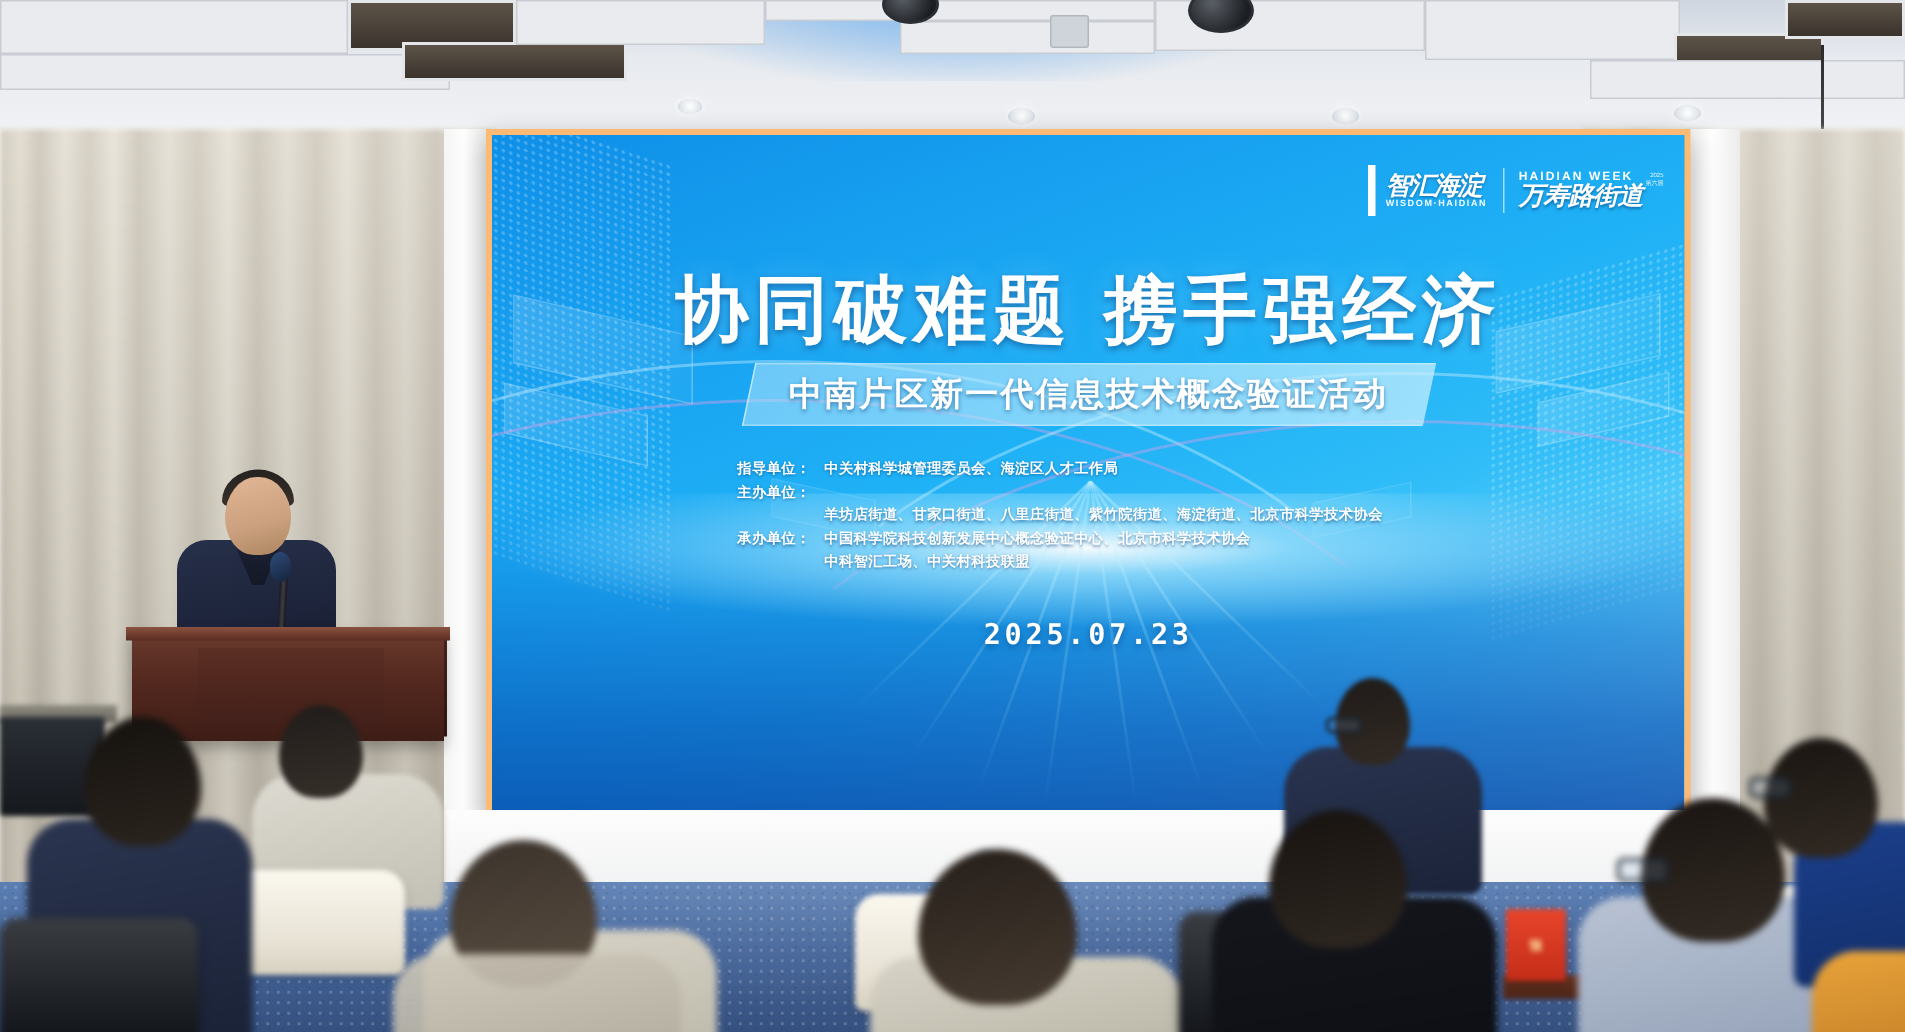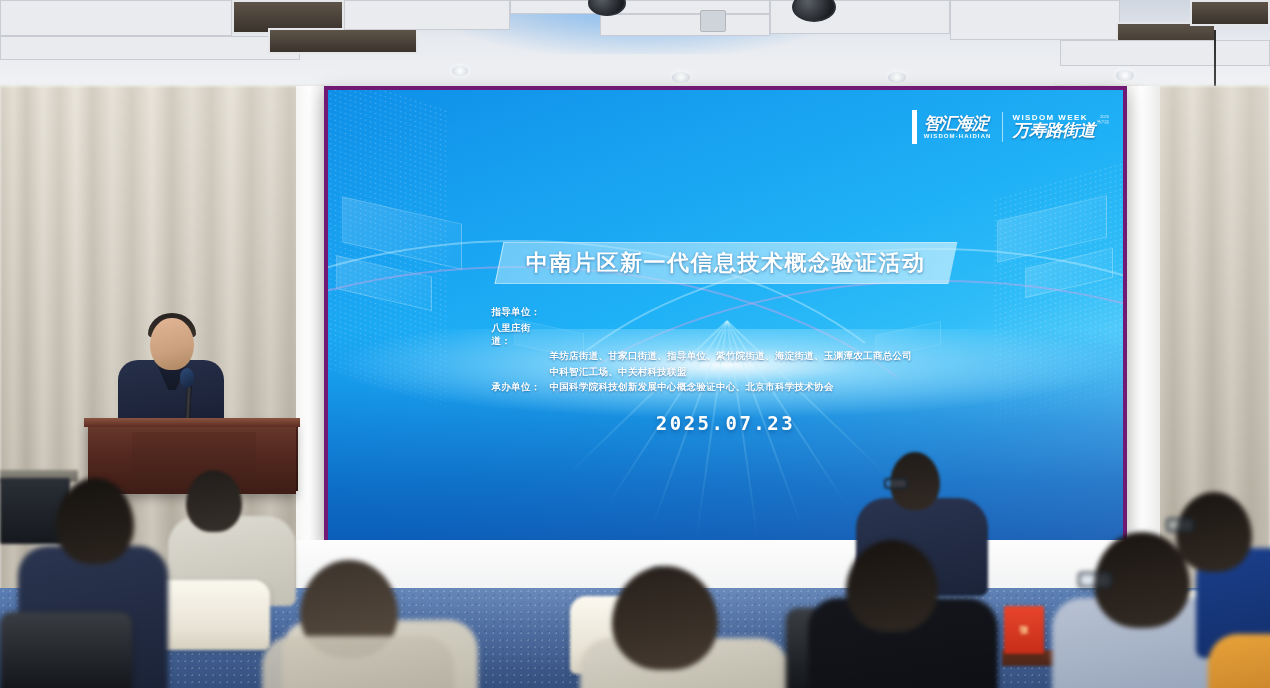--- a/index.html
+++ b/index.html
@@ -48,21 +48,21 @@
       #cfc8ba 0%, #e4ded1 9%, #c7c0b2 18%, #e1dbce 27%, #cac3b5 36%,
       #e5dfd2 45%, #c8c1b3 55%, #e0dacd 64%, #c6bfb1 73%, #ded8cb 82%,
       #c9c2b4 91%, #d8d2c5 100%); }
   .curtain-shade { position:absolute; inset:0;
     background:linear-gradient(180deg,rgba(255,255,255,.18),rgba(0,0,0,.10) 85%); }
 
   .wall-pillar { position:absolute; background:linear-gradient(90deg,#f4f4f3,#ffffff 45%,#ebebea); }
 
   
   .screen-frame { position:absolute; left:324px; top:86px; width:803px; height:459px;
-                  background:#701a75; padding:4px; box-shadow:0 6px 18px rgba(0,0,0,.28); }
+                  background:#fdba74; padding:4px; box-shadow:0 6px 18px rgba(0,0,0,.28); }
   .screen { position:relative; width:100%; height:100%; overflow:hidden;
             background:linear-gradient(160deg,#0e8fe8 0%, #17a0f0 22%, #1fb1f6 45%,
                         #30bdf8 62%, #6fd6fb 80%, #bdeefd 94%, #eafaff 100%); }
 
   
   .slide-floor { position:absolute; left:0; bottom:0; width:100%; height:47%;
                  background:linear-gradient(180deg, rgba(10,120,215,0) 0%,
                    rgba(12,130,225,.30) 18%, rgba(10,110,205,.62) 45%,
                    rgba(8,95,190,.80) 72%, rgba(6,80,175,.88) 100%); }
   .horizon-glow { position:absolute; left:0; top:53%; width:100%; height:90px;
@@ -275,52 +275,54 @@
       <div class="ray" style="width:2px;height:220px;transform:rotate(46deg);opacity:.55;"></div>
 
       <div class="slide-logo">
         <div class="logo-bar"></div>
         <div class="logo-zhi">
           <div class="logo-cn">智汇海淀</div>
           <div class="logo-en">WISDOM·HAIDIAN</div>
         </div>
         <div class="logo-sep"></div>
         <div class="logo-right" style="position:relative;padding-right:14px;">
-          <div class="logo-tw">WISDOM WEEK</div>
+          <div class="logo-tw">HAIDIAN WEEK</div>
           <div class="logo-week">万寿路街道</div>
           <div class="logo-tiny">
             <div>2025</div>
             <div>第六届</div>
           </div>
         </div>
       </div>
 
+      <div class="slide-title">协同破难题 携手强经济</div>
 
       <div class="subtitle-wrap">
         <div class="subtitle-band">
           <span>中南片区新一代信息技术概念验证活动</span>
         </div>
       </div>
 
       <div class="org-block">
         <div class="org-line">
           <div class="org-label">指导单位：</div>
+          <div class="org-text">中关村科学城管理委员会、海淀区人才工作局</div>
         </div>
         <div class="org-line">
-          <div class="org-label">八里庄街道：</div>
+          <div class="org-label">主办单位：</div>
         </div>
         <div class="org-line">
-          <div class="org-text indent">羊坊店街道、甘家口街道、指导单位、紫竹院街道、海淀街道、玉渊潭农工商总公司</div>
-        </div>
-        <div class="org-line">
-          <div class="org-text indent">中科智汇工场、中关村科技联盟</div>
+          <div class="org-text indent">羊坊店街道、甘家口街道、八里庄街道、紫竹院街道、海淀街道、北京市科学技术协会</div>
         </div>
         <div class="org-line">
           <div class="org-label">承办单位：</div>
           <div class="org-text">中国科学院科技创新发展中心概念验证中心、北京市科学技术协会</div>
+        </div>
+        <div class="org-line">
+          <div class="org-text indent">中科智汇工场、中关村科技联盟</div>
         </div>
       </div>
 
       <div class="slide-date">2025.07.23</div>
     </div>
   </div>
 
   <div class="wall-white-strip"></div>
   <div class="bottle blurwrap"></div>
   <div class="bottle-cap blurwrap"></div>

